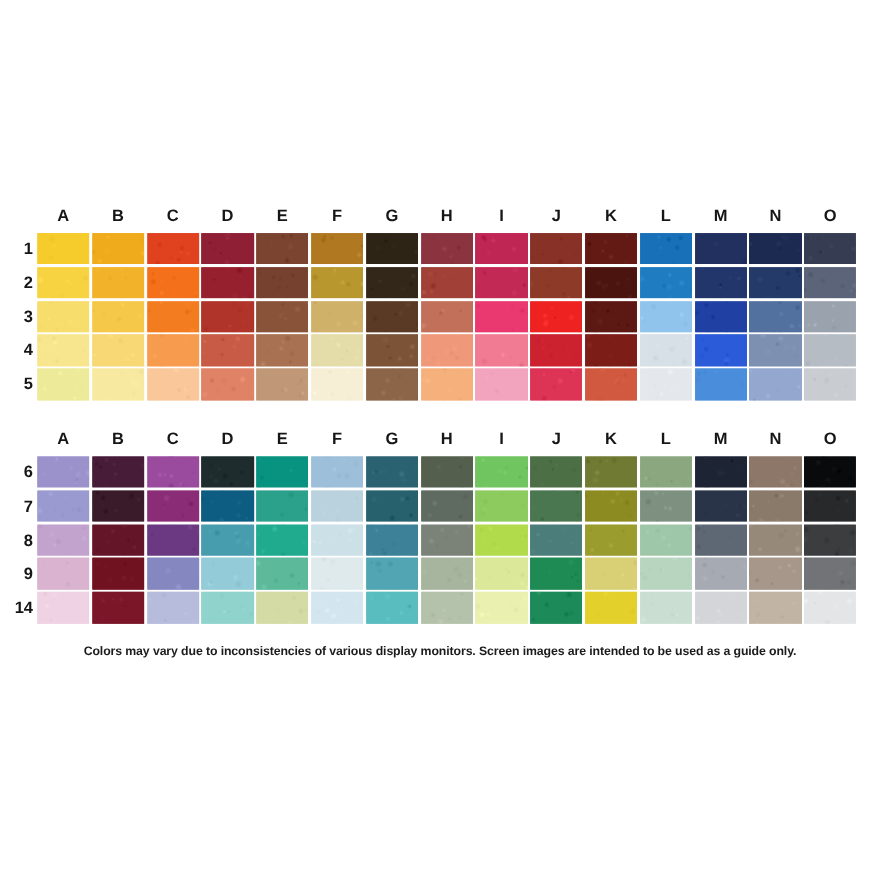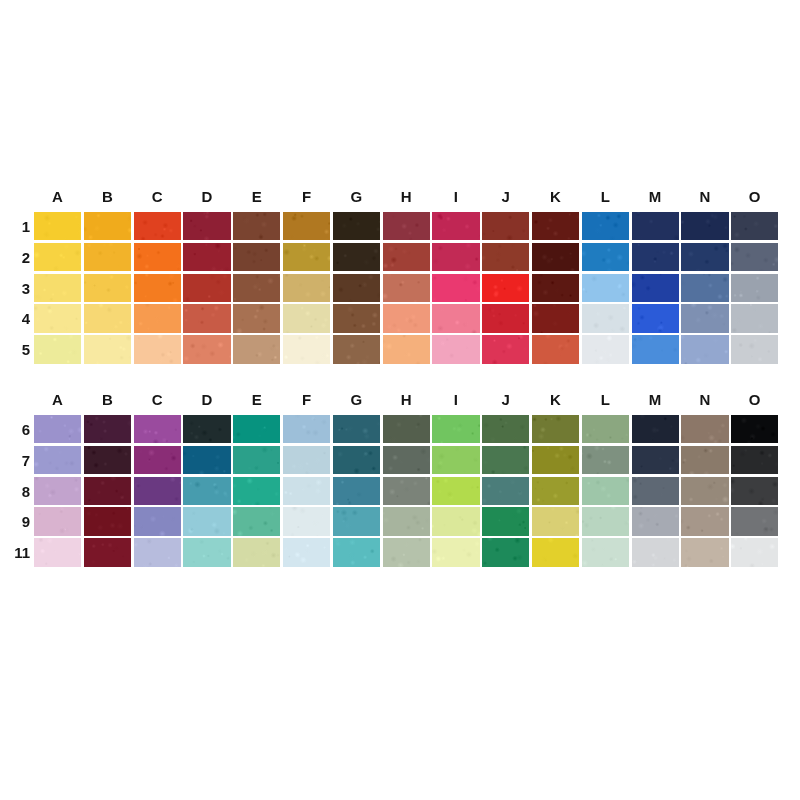--- a/index.html
+++ b/index.html
@@ -281,32 +281,33 @@
           <div class="swatch" title="H9 #a7b49e" style="left: 382.6px; background-color: rgb(167, 180, 158); background-image: radial-gradient(1.7px at 84.3% 73.8%, rgba(182, 195, 173, 0.85) 0%, rgba(182, 195, 173, 0) 100%), radial-gradient(2.6px at 54.2% 71.1%, rgba(155, 168, 146, 0.85) 0%, rgba(155, 168, 146, 0) 100%), radial-gradient(3.4px at 67.6% 36.2%, rgba(157, 170, 148, 0.85) 0%, rgba(157, 170, 148, 0) 100%), radial-gradient(1.9px at 1.1% 21.6%, rgba(174, 187, 165, 0.85) 0%, rgba(174, 187, 165, 0) 100%), radial-gradient(3.3px at 6.5% 45.1%, rgba(174, 187, 165, 0.85) 0%, rgba(174, 187, 165, 0) 100%), radial-gradient(3px at 94% 46.8%, rgba(164, 177, 155, 0.85) 0%, rgba(164, 177, 155, 0) 100%), radial-gradient(3px at 74.1% 53.9%, rgba(156, 169, 147, 0.85) 0%, rgba(156, 169, 147, 0) 100%), linear-gradient(rgb(167, 180, 158), rgb(167, 180, 158));"></div>
           <div class="swatch" title="I9 #dbe89a" style="left: 432.4px; background-color: rgb(219, 232, 154); background-image: radial-gradient(1.9px at 58.7% 35.5%, rgba(211, 224, 146, 0.85) 0%, rgba(211, 224, 146, 0) 100%), radial-gradient(2.9px at 89.6% 55.2%, rgba(207, 220, 142, 0.85) 0%, rgba(207, 220, 142, 0) 100%), radial-gradient(3.2px at 99.9% 93.7%, rgba(231, 244, 166, 0.85) 0%, rgba(231, 244, 166, 0) 100%), radial-gradient(1.8px at 63% 43.5%, rgba(207, 220, 142, 0.85) 0%, rgba(207, 220, 142, 0) 100%), radial-gradient(1.8px at 26.1% 62.2%, rgba(215, 228, 150, 0.85) 0%, rgba(215, 228, 150, 0) 100%), radial-gradient(2.2px at 0.8% 66.1%, rgba(231, 244, 166, 0.85) 0%, rgba(231, 244, 166, 0) 100%), radial-gradient(3.3px at 88.1% 81.7%, rgba(227, 240, 162, 0.85) 0%, rgba(227, 240, 162, 0) 100%), linear-gradient(rgb(219, 232, 154), rgb(219, 232, 154));"></div>
           <div class="swatch" title="J9 #1f8b54" style="left: 482.2px; background-color: rgb(31, 139, 84); background-image: radial-gradient(3.2px at 78.6% 13.8%, rgba(43, 151, 96, 0.85) 0%, rgba(43, 151, 96, 0) 100%), radial-gradient(1.8px at 80.6% 61.3%, rgba(14, 122, 67, 0.85) 0%, rgba(14, 122, 67, 0) 100%), radial-gradient(1.9px at 88.3% 52%, rgba(12, 120, 65, 0.85) 0%, rgba(12, 120, 65, 0) 100%), radial-gradient(3.3px at 94.9% 5.2%, rgba(29, 137, 82, 0.85) 0%, rgba(29, 137, 82, 0) 100%), radial-gradient(1.4px at 91.9% 72.4%, rgba(9, 117, 62, 0.85) 0%, rgba(9, 117, 62, 0) 100%), radial-gradient(1.4px at 37% 46%, rgba(41, 149, 94, 0.85) 0%, rgba(41, 149, 94, 0) 100%), radial-gradient(3.3px at 69.8% 29.6%, rgba(30, 138, 83, 0.85) 0%, rgba(30, 138, 83, 0) 100%), linear-gradient(rgb(31, 139, 84), rgb(31, 139, 84));"></div>
           <div class="swatch" title="K9 #d9cf74" style="left: 532px; background-color: rgb(217, 207, 116); background-image: radial-gradient(2.4px at 86.2% 7%, rgba(220, 210, 119, 0.85) 0%, rgba(220, 210, 119, 0) 100%), radial-gradient(2.9px at 97.5% 16.2%, rgba(202, 192, 101, 0.85) 0%, rgba(202, 192, 101, 0) 100%), radial-gradient(1.9px at 44.6% 7.5%, rgba(222, 212, 121, 0.85) 0%, rgba(222, 212, 121, 0) 100%), radial-gradient(2.3px at 65% 73.2%, rgba(215, 205, 114, 0.85) 0%, rgba(215, 205, 114, 0) 100%), radial-gradient(1.8px at 73.4% 54%, rgba(232, 222, 131, 0.85) 0%, rgba(232, 222, 131, 0) 100%), radial-gradient(1.5px at 37.2% 53.1%, rgba(204, 194, 103, 0.85) 0%, rgba(204, 194, 103, 0) 100%), radial-gradient(2.1px at 95.3% 98.6%, rgba(230, 220, 129, 0.85) 0%, rgba(230, 220, 129, 0) 100%), linear-gradient(rgb(217, 207, 116), rgb(217, 207, 116));"></div>
           <div class="swatch" title="L9 #b8d5c0" style="left: 581.8px; background-color: rgb(184, 213, 192); background-image: radial-gradient(2.9px at 94.3% 55.8%, rgba(179, 208, 187, 0.85) 0%, rgba(179, 208, 187, 0) 100%), radial-gradient(2.2px at 19.1% 38.7%, rgba(176, 205, 184, 0.85) 0%, rgba(176, 205, 184, 0) 100%), radial-gradient(1.7px at 39.7% 37.5%, rgba(169, 198, 177, 0.85) 0%, rgba(169, 198, 177, 0) 100%), radial-gradient(3px at 66.6% 0.7%, rgba(196, 225, 204, 0.85) 0%, rgba(196, 225, 204, 0) 100%), radial-gradient(2px at 99.7% 52.3%, rgba(194, 223, 202, 0.85) 0%, rgba(194, 223, 202, 0) 100%), radial-gradient(3.1px at 9.7% 63%, rgba(174, 203, 182, 0.85) 0%, rgba(174, 203, 182, 0) 100%), radial-gradient(1.9px at 1.8% 50.7%, rgba(169, 198, 177, 0.85) 0%, rgba(169, 198, 177, 0) 100%), linear-gradient(rgb(184, 213, 192), rgb(184, 213, 192));"></div>
           <div class="swatch" title="M9 #a6aab3" style="left: 631.6px; background-color: rgb(166, 170, 179); background-image: radial-gradient(2.5px at 50.6% 28.9%, rgba(167, 171, 180, 0.85) 0%, rgba(167, 171, 180, 0) 100%), radial-gradient(2.5px at 34.3% 44.8%, rgba(158, 162, 171, 0.85) 0%, rgba(158, 162, 171, 0) 100%), radial-gradient(2.3px at 94.6% 30.7%, rgba(174, 178, 187, 0.85) 0%, rgba(174, 178, 187, 0) 100%), radial-gradient(3.3px at 19.3% 65.1%, rgba(177, 181, 190, 0.85) 0%, rgba(177, 181, 190, 0) 100%), radial-gradient(2.2px at 53.6% 60.1%, rgba(146, 150, 159, 0.85) 0%, rgba(146, 150, 159, 0) 100%), radial-gradient(2.6px at 18.2% 22.9%, rgba(146, 150, 159, 0.85) 0%, rgba(146, 150, 159, 0) 100%), radial-gradient(2px at 19.6% 1.5%, rgba(157, 161, 170, 0.85) 0%, rgba(157, 161, 170, 0) 100%), linear-gradient(rgb(166, 170, 179), rgb(166, 170, 179));"></div>
           <div class="swatch" title="N9 #a6978a" style="left: 681.4px; background-color: rgb(166, 151, 138); background-image: radial-gradient(3.2px at 0.1% 49.5%, rgba(158, 143, 130, 0.85) 0%, rgba(158, 143, 130, 0) 100%), radial-gradient(2.1px at 84.6% 42.1%, rgba(181, 166, 153, 0.85) 0%, rgba(181, 166, 153, 0) 100%), radial-gradient(2.5px at 15.2% 71.1%, rgba(141, 126, 113, 0.85) 0%, rgba(141, 126, 113, 0) 100%), radial-gradient(1.7px at 43.9% 81.7%, rgba(143, 128, 115, 0.85) 0%, rgba(143, 128, 115, 0) 100%), radial-gradient(2.3px at 8.8% 56.7%, rgba(167, 152, 139, 0.85) 0%, rgba(167, 152, 139, 0) 100%), radial-gradient(2.3px at 76.2% 24.4%, rgba(189, 174, 161, 0.85) 0%, rgba(189, 174, 161, 0) 100%), radial-gradient(2px at 58.9% 30.4%, rgba(182, 167, 154, 0.85) 0%, rgba(182, 167, 154, 0) 100%), linear-gradient(rgb(166, 151, 138), rgb(166, 151, 138));"></div>
           <div class="swatch" title="O9 #717376" style="left: 731.2px; background-color: rgb(113, 115, 118); background-image: radial-gradient(3px at 70.5% 48.5%, rgba(124, 126, 129, 0.85) 0%, rgba(124, 126, 129, 0) 100%), radial-gradient(3.2px at 72.8% 86.3%, rgba(109, 111, 114, 0.85) 0%, rgba(109, 111, 114, 0) 100%), radial-gradient(2.4px at 3.3% 0.3%, rgba(98, 100, 103, 0.85) 0%, rgba(98, 100, 103, 0) 100%), radial-gradient(2px at 12.9% 91%, rgba(109, 111, 114, 0.85) 0%, rgba(109, 111, 114, 0) 100%), radial-gradient(3.4px at 95.2% 17.9%, rgba(104, 106, 109, 0.85) 0%, rgba(104, 106, 109, 0) 100%), radial-gradient(2.7px at 85.9% 77.3%, rgba(101, 103, 106, 0.85) 0%, rgba(101, 103, 106, 0) 100%), radial-gradient(3.1px at 74.4% 77.2%, rgba(89, 91, 94, 0.85) 0%, rgba(89, 91, 94, 0) 100%), linear-gradient(rgb(113, 115, 118), rgb(113, 115, 118));"></div>
         </div>
         <div class="swatch-row">
-          <div class="row-label" style="color: rgb(22, 22, 22);">11</div>
+          <div class="row-label" style="color: rgb(22, 22, 22);">14</div>
           <div class="swatch" title="A10 #efd2e3" style="left: 34px; background-color: rgb(239, 210, 227); background-image: radial-gradient(1.8px at 25.9% 88.9%, rgba(229, 200, 217, 0.85) 0%, rgba(229, 200, 217, 0) 100%), radial-gradient(2.7px at 18.3% 45.1%, rgba(251, 222, 239, 0.85) 0%, rgba(251, 222, 239, 0) 100%), radial-gradient(2.7px at 14.8% 6.7%, rgba(224, 195, 212, 0.85) 0%, rgba(224, 195, 212, 0) 100%), radial-gradient(3.2px at 33.9% 9.3%, rgba(245, 216, 233, 0.85) 0%, rgba(245, 216, 233, 0) 100%), radial-gradient(1.6px at 96.7% 56.1%, rgba(243, 214, 231, 0.85) 0%, rgba(243, 214, 231, 0) 100%), radial-gradient(1.9px at 3.6% 59.4%, rgba(238, 209, 226, 0.85) 0%, rgba(238, 209, 226, 0) 100%), radial-gradient(1.6px at 44% 46.8%, rgba(239, 210, 227, 0.85) 0%, rgba(239, 210, 227, 0) 100%), linear-gradient(rgb(239, 210, 227), rgb(239, 210, 227));"></div>
           <div class="swatch" title="B10 #7a1628" style="left: 83.8px; background-color: rgb(122, 22, 40); background-image: radial-gradient(2.4px at 20.1% 82%, rgba(126, 26, 44, 0.85) 0%, rgba(126, 26, 44, 0) 100%), radial-gradient(1.8px at 40% 22.9%, rgba(137, 37, 55, 0.85) 0%, rgba(137, 37, 55, 0) 100%), radial-gradient(1.6px at 63.2% 44.8%, rgba(114, 14, 32, 0.85) 0%, rgba(114, 14, 32, 0) 100%), radial-gradient(2.6px at 69.9% 34.8%, rgba(120, 20, 38, 0.85) 0%, rgba(120, 20, 38, 0) 100%), radial-gradient(2.6px at 55.4% 24.7%, rgba(135, 35, 53, 0.85) 0%, rgba(135, 35, 53, 0) 100%), radial-gradient(2.2px at 20.8% 28.1%, rgba(139, 39, 57, 0.85) 0%, rgba(139, 39, 57, 0) 100%), radial-gradient(1.5px at 83.4% 63.3%, rgba(119, 19, 37, 0.85) 0%, rgba(119, 19, 37, 0) 100%), linear-gradient(rgb(122, 22, 40), rgb(122, 22, 40));"></div>
           <div class="swatch" title="C10 #b7bcdd" style="left: 133.6px; background-color: rgb(183, 188, 221); background-image: radial-gradient(1.6px at 74.2% 68.3%, rgba(196, 201, 234, 0.85) 0%, rgba(196, 201, 234, 0) 100%), radial-gradient(2.5px at 3.8% 23.2%, rgba(191, 196, 229, 0.85) 0%, rgba(191, 196, 229, 0) 100%), radial-gradient(3.3px at 24.6% 98.4%, rgba(185, 190, 223, 0.85) 0%, rgba(185, 190, 223, 0) 100%), radial-gradient(3px at 32.3% 11.3%, rgba(170, 175, 208, 0.85) 0%, rgba(170, 175, 208, 0) 100%), radial-gradient(2.1px at 89.9% 94.2%, rgba(190, 195, 228, 0.85) 0%, rgba(190, 195, 228, 0) 100%), radial-gradient(2.6px at 31.8% 10.6%, rgba(184, 189, 222, 0.85) 0%, rgba(184, 189, 222, 0) 100%), radial-gradient(2px at 34.6% 89.6%, rgba(168, 173, 206, 0.85) 0%, rgba(168, 173, 206, 0) 100%), linear-gradient(rgb(183, 188, 221), rgb(183, 188, 221));"></div>
           <div class="swatch" title="D10 #8fd3cc" style="left: 183.4px; background-color: rgb(143, 211, 204); background-image: radial-gradient(1.8px at 43.7% 62.2%, rgba(158, 226, 219, 0.85) 0%, rgba(158, 226, 219, 0) 100%), radial-gradient(2.8px at 39.2% 13.3%, rgba(135, 203, 196, 0.85) 0%, rgba(135, 203, 196, 0) 100%), radial-gradient(2.1px at 94% 70%, rgba(133, 201, 194, 0.85) 0%, rgba(133, 201, 194, 0) 100%), radial-gradient(1.6px at 81.3% 55.4%, rgba(155, 223, 216, 0.85) 0%, rgba(155, 223, 216, 0) 100%), radial-gradient(1.6px at 52.7% 61.8%, rgba(130, 198, 191, 0.85) 0%, rgba(130, 198, 191, 0) 100%), radial-gradient(2.4px at 76.7% 45.1%, rgba(139, 207, 200, 0.85) 0%, rgba(139, 207, 200, 0) 100%), radial-gradient(1.6px at 22.6% 82.7%, rgba(136, 204, 197, 0.85) 0%, rgba(136, 204, 197, 0) 100%), linear-gradient(rgb(143, 211, 204), rgb(143, 211, 204));"></div>
           <div class="swatch" title="E10 #d4dba5" style="left: 233.2px; background-color: rgb(212, 219, 165); background-image: radial-gradient(2px at 95.9% 59.1%, rgba(206, 213, 159, 0.85) 0%, rgba(206, 213, 159, 0) 100%), radial-gradient(3.1px at 86.2% 59.7%, rgba(197, 204, 150, 0.85) 0%, rgba(197, 204, 150, 0) 100%), radial-gradient(2.2px at 73.4% 18.6%, rgba(199, 206, 152, 0.85) 0%, rgba(199, 206, 152, 0) 100%), radial-gradient(3.3px at 43.8% 54.7%, rgba(209, 216, 162, 0.85) 0%, rgba(209, 216, 162, 0) 100%), radial-gradient(2.4px at 29.2% 75.3%, rgba(216, 223, 169, 0.85) 0%, rgba(216, 223, 169, 0) 100%), radial-gradient(1.9px at 64.5% 95.2%, rgba(222, 229, 175, 0.85) 0%, rgba(222, 229, 175, 0) 100%), radial-gradient(3.6px at 67.7% 50.6%, rgba(213, 220, 166, 0.85) 0%, rgba(213, 220, 166, 0) 100%), linear-gradient(rgb(212, 219, 165), rgb(212, 219, 165));"></div>
           <div class="swatch" title="F10 #d3e6ef" style="left: 283px; background-color: rgb(211, 230, 239); background-image: radial-gradient(2.2px at 5.8% 38.1%, rgba(213, 232, 241, 0.85) 0%, rgba(213, 232, 241, 0) 100%), radial-gradient(3.1px at 30.7% 57.7%, rgba(224, 243, 252, 0.85) 0%, rgba(224, 243, 252, 0) 100%), radial-gradient(3.5px at 43.2% 75.7%, rgba(222, 241, 250, 0.85) 0%, rgba(222, 241, 250, 0) 100%), radial-gradient(1.5px at 88.4% 32.9%, rgba(218, 237, 246, 0.85) 0%, rgba(218, 237, 246, 0) 100%), radial-gradient(1.4px at 13.5% 64.1%, rgba(197, 216, 225, 0.85) 0%, rgba(197, 216, 225, 0) 100%), radial-gradient(2.8px at 52.1% 43.4%, rgba(210, 229, 238, 0.85) 0%, rgba(210, 229, 238, 0) 100%), radial-gradient(1.9px at 52.5% 26.5%, rgba(225, 244, 253, 0.85) 0%, rgba(225, 244, 253, 0) 100%), linear-gradient(rgb(211, 230, 239), rgb(211, 230, 239));"></div>
           <div class="swatch" title="G10 #59bcbf" style="left: 332.8px; background-color: rgb(89, 188, 191); background-image: radial-gradient(2.7px at 42% 85.1%, rgba(104, 203, 206, 0.85) 0%, rgba(104, 203, 206, 0) 100%), radial-gradient(3.3px at 41.1% 15.2%, rgba(99, 198, 201, 0.85) 0%, rgba(99, 198, 201, 0) 100%), radial-gradient(2.1px at 68.3% 66.4%, rgba(106, 205, 208, 0.85) 0%, rgba(106, 205, 208, 0) 100%), radial-gradient(2.8px at 11% 20.6%, rgba(95, 194, 197, 0.85) 0%, rgba(95, 194, 197, 0) 100%), radial-gradient(3.6px at 8.7% 6.8%, rgba(93, 192, 195, 0.85) 0%, rgba(93, 192, 195, 0) 100%), radial-gradient(3.5px at 40.9% 60.1%, rgba(89, 188, 191, 0.85) 0%, rgba(89, 188, 191, 0) 100%), radial-gradient(2.5px at 83.5% 45.5%, rgba(63, 162, 165, 0.85) 0%, rgba(63, 162, 165, 0) 100%), linear-gradient(rgb(89, 188, 191), rgb(89, 188, 191));"></div>
           <div class="swatch" title="H10 #b5c2ab" style="left: 382.6px; background-color: rgb(181, 194, 171); background-image: radial-gradient(2.5px at 54.6% 84.3%, rgba(173, 186, 163, 0.85) 0%, rgba(173, 186, 163, 0) 100%), radial-gradient(3.5px at 37.6% 94.3%, rgba(195, 208, 185, 0.85) 0%, rgba(195, 208, 185, 0) 100%), radial-gradient(2.7px at 75.4% 80.8%, rgba(177, 190, 167, 0.85) 0%, rgba(177, 190, 167, 0) 100%), radial-gradient(3.3px at 22.4% 72.2%, rgba(167, 180, 157, 0.85) 0%, rgba(167, 180, 157, 0) 100%), radial-gradient(1.6px at 44.4% 58.1%, rgba(197, 210, 187, 0.85) 0%, rgba(197, 210, 187, 0) 100%), radial-gradient(2.7px at 50.2% 23.7%, rgba(182, 195, 172, 0.85) 0%, rgba(182, 195, 172, 0) 100%), radial-gradient(2px at 78.7% 6.6%, rgba(168, 181, 158, 0.85) 0%, rgba(168, 181, 158, 0) 100%), linear-gradient(rgb(181, 194, 171), rgb(181, 194, 171));"></div>
           <div class="swatch" title="I10 #eaf0b0" style="left: 432.4px; background-color: rgb(234, 240, 176); background-image: radial-gradient(2px at 92.9% 50.6%, rgba(236, 242, 178, 0.85) 0%, rgba(236, 242, 178, 0) 100%), radial-gradient(3.3px at 5% 46.5%, rgba(223, 229, 165, 0.85) 0%, rgba(223, 229, 165, 0) 100%), radial-gradient(2.8px at 94% 20.3%, rgba(240, 246, 182, 0.85) 0%, rgba(240, 246, 182, 0) 100%), radial-gradient(3.1px at 13.2% 71.7%, rgba(248, 254, 190, 0.85) 0%, rgba(248, 254, 190, 0) 100%), radial-gradient(3.4px at 77.1% 57.1%, rgba(223, 229, 165, 0.85) 0%, rgba(223, 229, 165, 0) 100%), radial-gradient(2.4px at 67.1% 42.2%, rgba(230, 236, 172, 0.85) 0%, rgba(230, 236, 172, 0) 100%), radial-gradient(2.2px at 23.6% 70%, rgba(243, 249, 185, 0.85) 0%, rgba(243, 249, 185, 0) 100%), linear-gradient(rgb(234, 240, 176), rgb(234, 240, 176));"></div>
           <div class="swatch" title="J10 #1d8a5a" style="left: 482.2px; background-color: rgb(29, 138, 90); background-image: radial-gradient(2.9px at 70.3% 70.2%, rgba(5, 114, 66, 0.85) 0%, rgba(5, 114, 66, 0) 100%), radial-gradient(3.3px at 80.1% 67.2%, rgba(20, 129, 81, 0.85) 0%, rgba(20, 129, 81, 0) 100%), radial-gradient(2.9px at 3.3% 28.9%, rgba(30, 139, 91, 0.85) 0%, rgba(30, 139, 91, 0) 100%), radial-gradient(2.1px at 6.4% 86.8%, rgba(12, 121, 73, 0.85) 0%, rgba(12, 121, 73, 0) 100%), radial-gradient(3.4px at 75.3% 8.7%, rgba(7, 116, 68, 0.85) 0%, rgba(7, 116, 68, 0) 100%), radial-gradient(2.7px at 32.3% 40.6%, rgba(8, 117, 69, 0.85) 0%, rgba(8, 117, 69, 0) 100%), radial-gradient(3.3px at 16.8% 0.7%, rgba(50, 159, 111, 0.85) 0%, rgba(50, 159, 111, 0) 100%), linear-gradient(rgb(29, 138, 90), rgb(29, 138, 90));"></div>
           <div class="swatch" title="K10 #e3d02b" style="left: 532px; background-color: rgb(227, 208, 43); background-image: radial-gradient(3.3px at 92% 61.9%, rgba(217, 198, 33, 0.85) 0%, rgba(217, 198, 33, 0) 100%), radial-gradient(3.3px at 26.6% 72.8%, rgba(225, 206, 41, 0.85) 0%, rgba(225, 206, 41, 0) 100%), radial-gradient(3.5px at 2.3% 0.3%, rgba(226, 207, 42, 0.85) 0%, rgba(226, 207, 42, 0) 100%), radial-gradient(3.1px at 85.7% 5.4%, rgba(227, 208, 43, 0.85) 0%, rgba(227, 208, 43, 0) 100%), radial-gradient(1.5px at 29.3% 77%, rgba(221, 202, 37, 0.85) 0%, rgba(221, 202, 37, 0) 100%), radial-gradient(1.5px at 96.3% 90.2%, rgba(224, 205, 40, 0.85) 0%, rgba(224, 205, 40, 0) 100%), radial-gradient(3.3px at 39.8% 7.2%, rgba(237, 218, 53, 0.85) 0%, rgba(237, 218, 53, 0) 100%), linear-gradient(rgb(227, 208, 43), rgb(227, 208, 43));"></div>
           <div class="swatch" title="L10 #cadfd1" style="left: 581.8px; background-color: rgb(202, 223, 209); background-image: radial-gradient(1.5px at 71.7% 73.1%, rgba(216, 237, 223, 0.85) 0%, rgba(216, 237, 223, 0) 100%), radial-gradient(1.9px at 47% 38.7%, rgba(201, 222, 208, 0.85) 0%, rgba(201, 222, 208, 0) 100%), radial-gradient(1.7px at 22% 8.6%, rgba(195, 216, 202, 0.85) 0%, rgba(195, 216, 202, 0) 100%), radial-gradient(3.5px at 5.7% 86.7%, rgba(212, 233, 219, 0.85) 0%, rgba(212, 233, 219, 0) 100%), radial-gradient(2.8px at 24.3% 39.3%, rgba(197, 218, 204, 0.85) 0%, rgba(197, 218, 204, 0) 100%), radial-gradient(1.5px at 43.4% 92.3%, rgba(198, 219, 205, 0.85) 0%, rgba(198, 219, 205, 0) 100%), radial-gradient(2.5px at 62.1% 72.8%, rgba(191, 212, 198, 0.85) 0%, rgba(191, 212, 198, 0) 100%), linear-gradient(rgb(202, 223, 209), rgb(202, 223, 209));"></div>
           <div class="swatch" title="M10 #d3d5d8" style="left: 631.6px; background-color: rgb(211, 213, 216); background-image: radial-gradient(2.7px at 50.1% 68.1%, rgba(216, 218, 221, 0.85) 0%, rgba(216, 218, 221, 0) 100%), radial-gradient(2.5px at 5.1% 82.2%, rgba(222, 224, 227, 0.85) 0%, rgba(222, 224, 227, 0) 100%), radial-gradient(2.1px at 90.1% 75.8%, rgba(216, 218, 221, 0.85) 0%, rgba(216, 218, 221, 0) 100%), radial-gradient(2.4px at 77.5% 2.5%, rgba(213, 215, 218, 0.85) 0%, rgba(213, 215, 218, 0) 100%), radial-gradient(2.2px at 45.4% 58.9%, rgba(225, 227, 230, 0.85) 0%, rgba(225, 227, 230, 0) 100%), radial-gradient(1.7px at 69.4% 70.7%, rgba(207, 209, 212, 0.85) 0%, rgba(207, 209, 212, 0) 100%), radial-gradient(2.1px at 45.2% 92.7%, rgba(218, 220, 223, 0.85) 0%, rgba(218, 220, 223, 0) 100%), linear-gradient(rgb(211, 213, 216), rgb(211, 213, 216));"></div>
           <div class="swatch" title="N10 #c2b4a5" style="left: 681.4px; background-color: rgb(194, 180, 165); background-image: radial-gradient(2.6px at 63% 79.2%, rgba(182, 168, 153, 0.85) 0%, rgba(182, 168, 153, 0) 100%), radial-gradient(1.5px at 13.7% 99.6%, rgba(210, 196, 181, 0.85) 0%, rgba(210, 196, 181, 0) 100%), radial-gradient(1.9px at 11% 45%, rgba(189, 175, 160, 0.85) 0%, rgba(189, 175, 160, 0) 100%), radial-gradient(1.4px at 87.7% 64.9%, rgba(198, 184, 169, 0.85) 0%, rgba(198, 184, 169, 0) 100%), radial-gradient(1.7px at 10% 93.8%, rgba(186, 172, 157, 0.85) 0%, rgba(186, 172, 157, 0) 100%), radial-gradient(1.9px at 84.6% 36.2%, rgba(203, 189, 174, 0.85) 0%, rgba(203, 189, 174, 0) 100%), radial-gradient(3px at 16.5% 71.8%, rgba(186, 172, 157, 0.85) 0%, rgba(186, 172, 157, 0) 100%), linear-gradient(rgb(194, 180, 165), rgb(194, 180, 165));"></div>
           <div class="swatch" title="O10 #e3e5e6" style="left: 731.2px; background-color: rgb(227, 229, 230); background-image: radial-gradient(1.6px at 66.8% 90%, rgba(230, 232, 233, 0.85) 0%, rgba(230, 232, 233, 0) 100%), radial-gradient(2.3px at 31.5% 2.2%, rgba(237, 239, 240, 0.85) 0%, rgba(237, 239, 240, 0) 100%), radial-gradient(3.2px at 45% 95.8%, rgba(214, 216, 217, 0.85) 0%, rgba(214, 216, 217, 0) 100%), radial-gradient(3.6px at 61.2% 47.2%, rgba(232, 234, 235, 0.85) 0%, rgba(232, 234, 235, 0) 100%), radial-gradient(3.2px at 87.6% 29.5%, rgba(239, 241, 242, 0.85) 0%, rgba(239, 241, 242, 0) 100%), radial-gradient(3.3px at 2.9% 29%, rgba(242, 244, 245, 0.85) 0%, rgba(242, 244, 245, 0) 100%), radial-gradient(1.6px at 21.2% 35.6%, rgba(217, 219, 220, 0.85) 0%, rgba(217, 219, 220, 0) 100%), linear-gradient(rgb(227, 229, 230), rgb(227, 229, 230));"></div>
         </div>
       </div>
     </div>
+    <div class="caption" style="top: 586px;">Colors may vary due to inconsistencies of various display monitors. Screen images are intended to be used as a guide only.</div>
   </div>
 
 </body></html>

